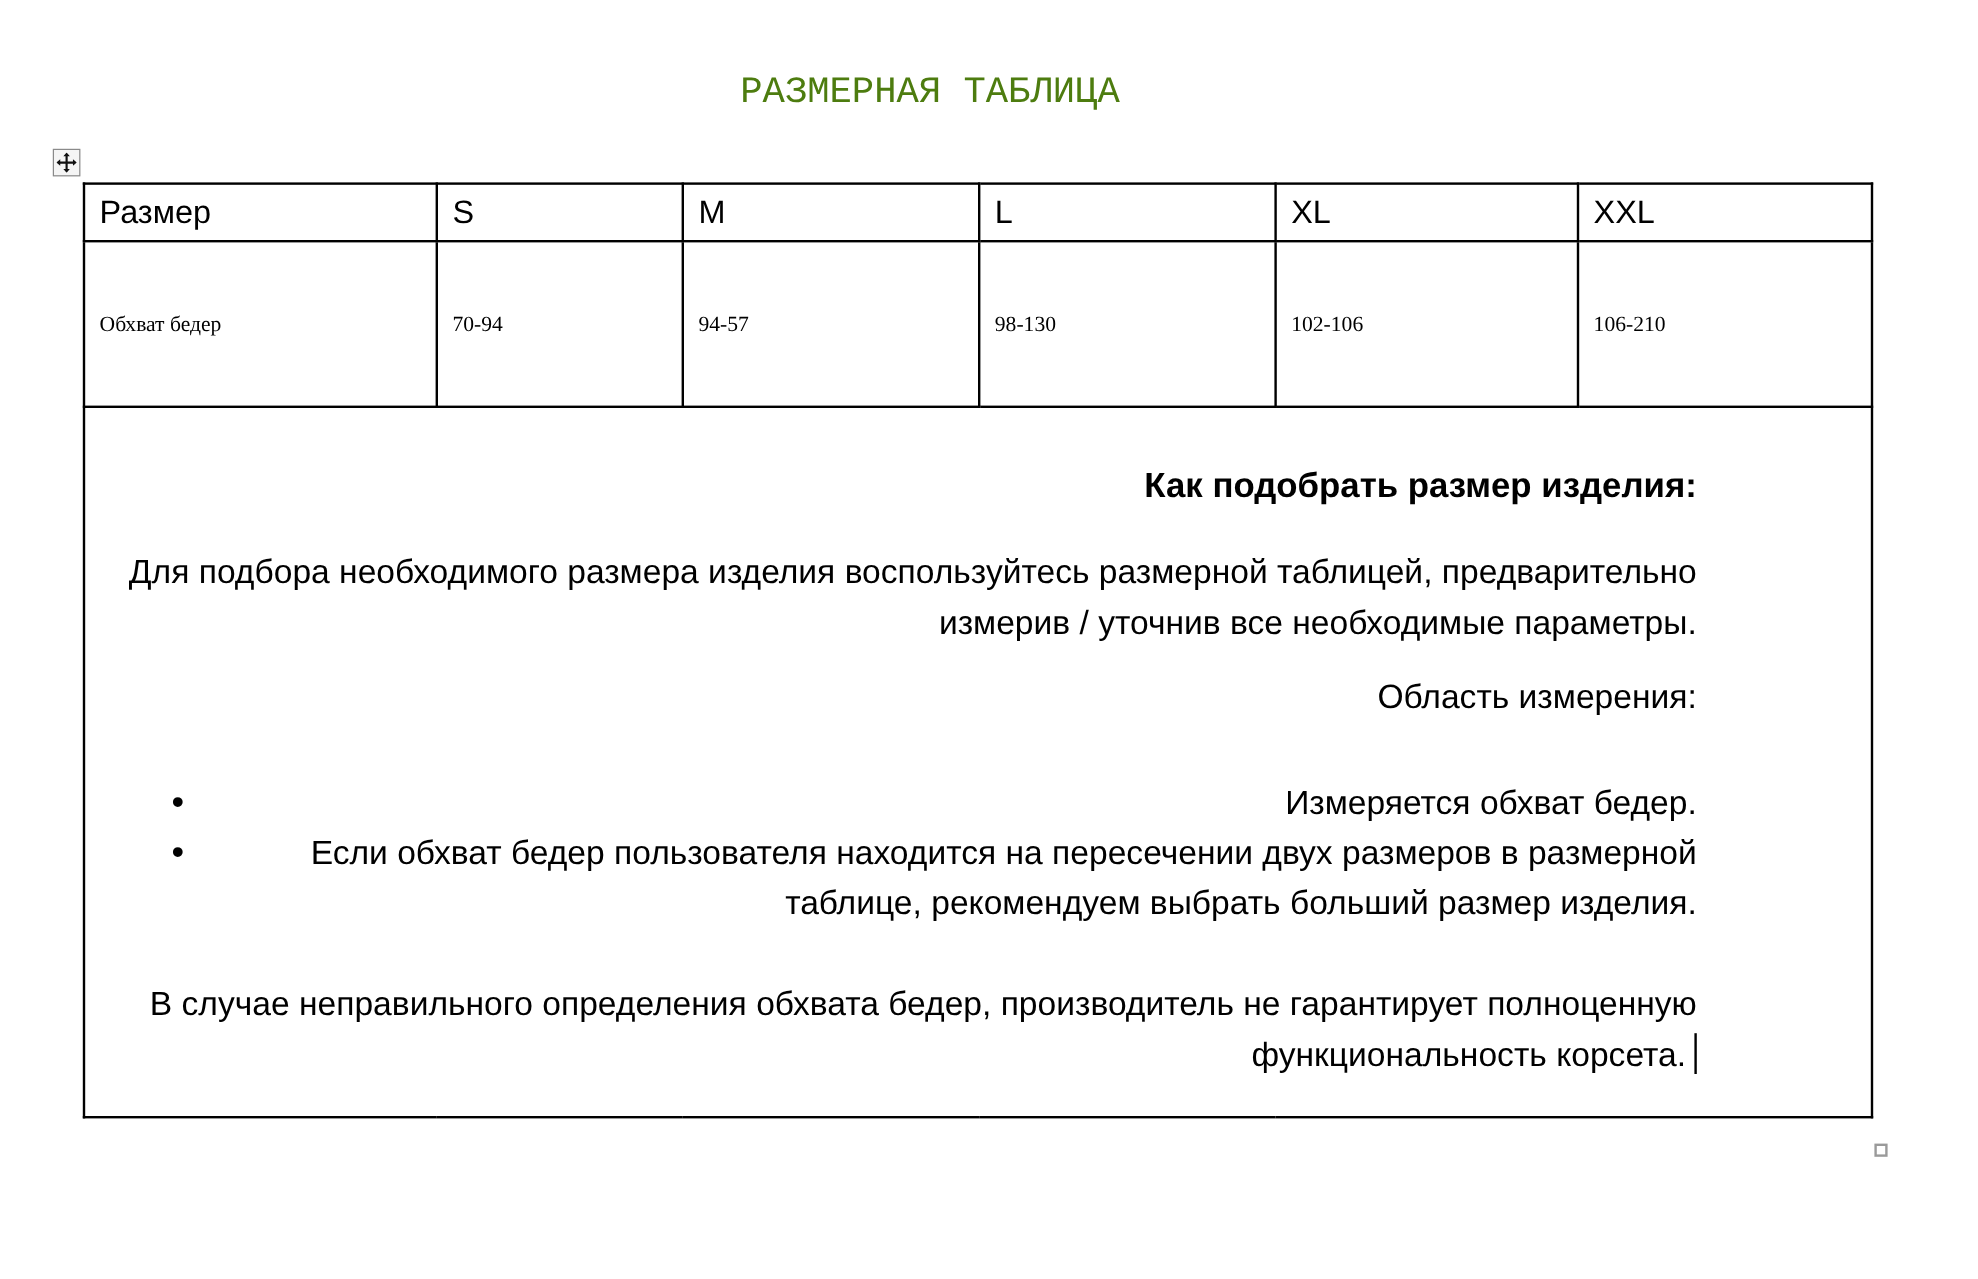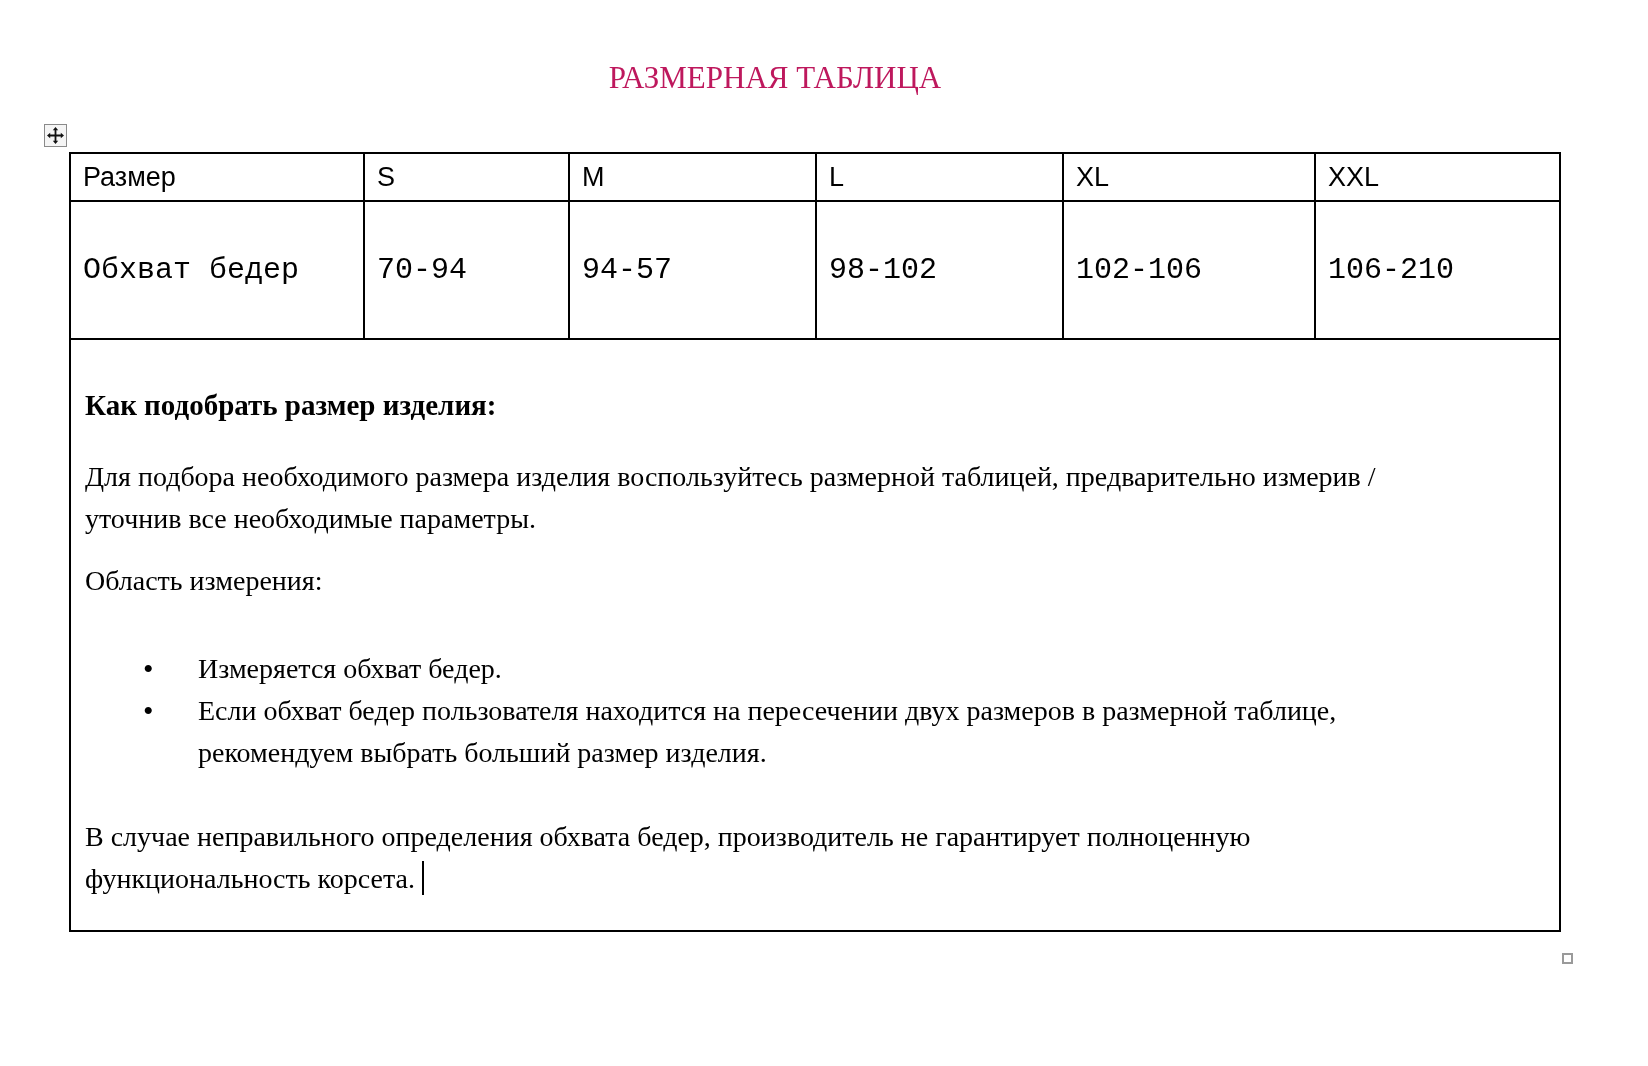--- a/index.html
+++ b/index.html
@@ -15,22 +15,22 @@
     color: #000;
     overflow: hidden;
   }
   .page-title {
     position: absolute;
     top: 60px;
     left: 0;
     width: 1550px;
     text-align: center;
     font-size: 31px;
-    font-family: Liberation Serif, serif;
-    color: #be185d;
+    font-family: Liberation Mono, monospace;
+    color: #4d7c0f;
   }
   
   .move-handle {
     position: absolute;
     left: 44px;
     top: 124px;
     width: 23px;
     height: 23px;
     box-sizing: border-box;
     background: #f5f5f5;
@@ -66,31 +66,32 @@
     height: 42px;
     font-size: 27px;
     font-weight: normal;
     text-align: left;
     vertical-align: middle;
     padding: 2px 8px 2px 12px;
     font-family: "Liberation Sans", sans-serif;
   }
   .size-table .data-row td {
     height: 132px;
-    font-size: 30px;
+    font-size: 18px;
     vertical-align: middle;
     padding: 2px 8px 2px 12px;
-    font-family: Liberation Mono, monospace;
+    font-family: Liberation Serif, serif;
   }
   .content-cell {
     vertical-align: top;
     padding: 32px 145px 30px 14px;
-    font-family: Liberation Serif, serif;
+    font-family: Liberation Sans, sans-serif;
     font-size: 28px;
     line-height: 1.5;
+    text-align: right;
   }
   .content-cell .heading {
     font-size: 29px;
     font-weight: bold;
     margin: 12px 0 0 0;
   }
   .content-cell .p-intro  { margin: 28px 0 0 0; }
   .content-cell .p-area   { margin: 20px 0 0 0; }
   .content-cell .p-note   { margin: 42px 0 0 0; }
   ul.bullets {
@@ -149,21 +150,21 @@
         <th>L</th>
         <th>XL</th>
         <th>XXL</th>
       </tr>
     </thead>
     <tbody>
       <tr class="data-row">
         <td>Обхват бедер</td>
         <td>70-94</td>
         <td>94-57</td>
-        <td>98-102</td>
+        <td>98-130</td>
         <td>102-106</td>
         <td>106-210</td>
       </tr>
       <tr>
         <td class="content-cell" colspan="6">
           <p class="heading">Как подобрать размер изделия:</p>
           <p class="p-intro">Для подбора необходимого размера изделия воспользуйтесь размерной таблицей, предварительно измерив / уточнив все необходимые параметры.</p>
           <p class="p-area">Область измерения:</p>
           <ul class="bullets">
             <li>

